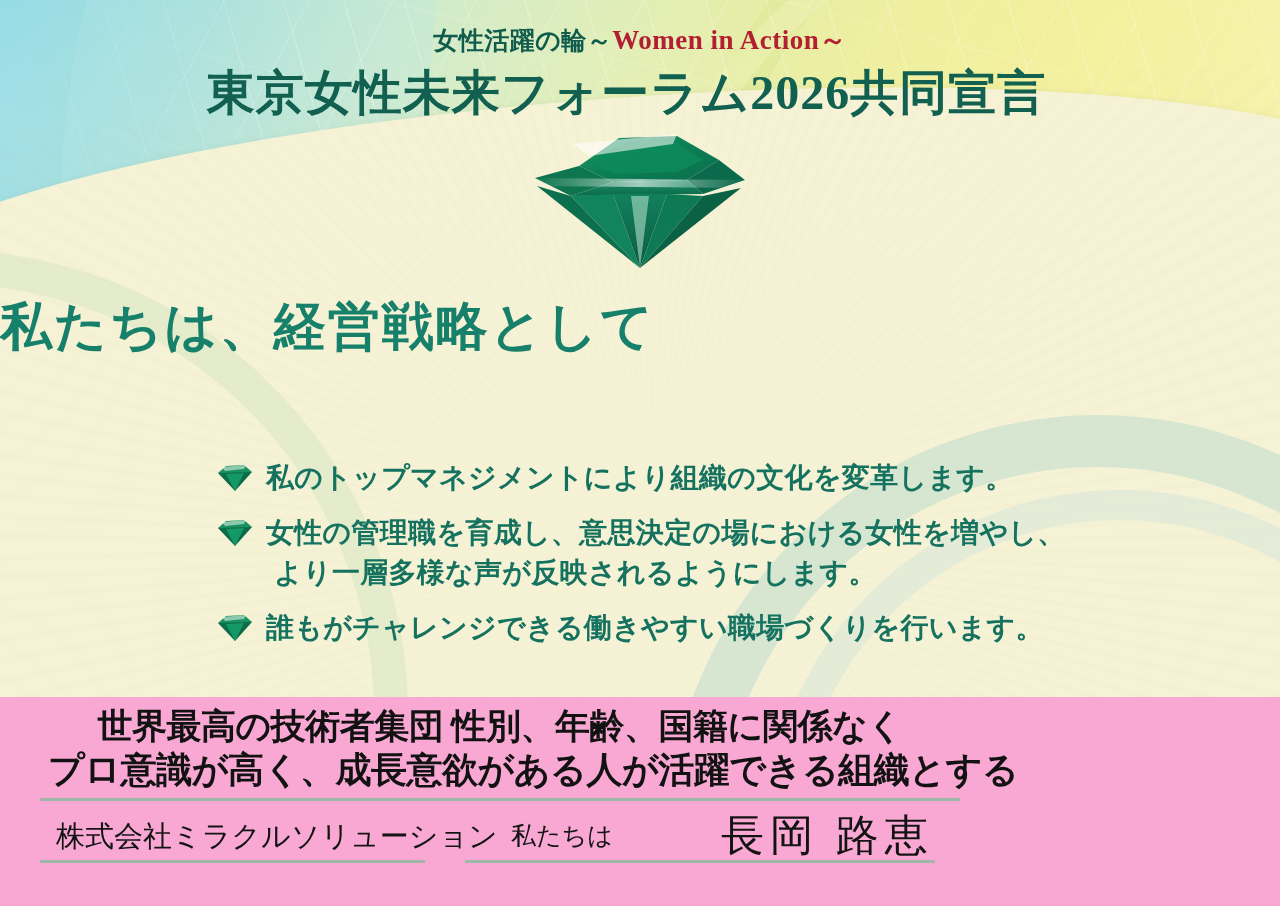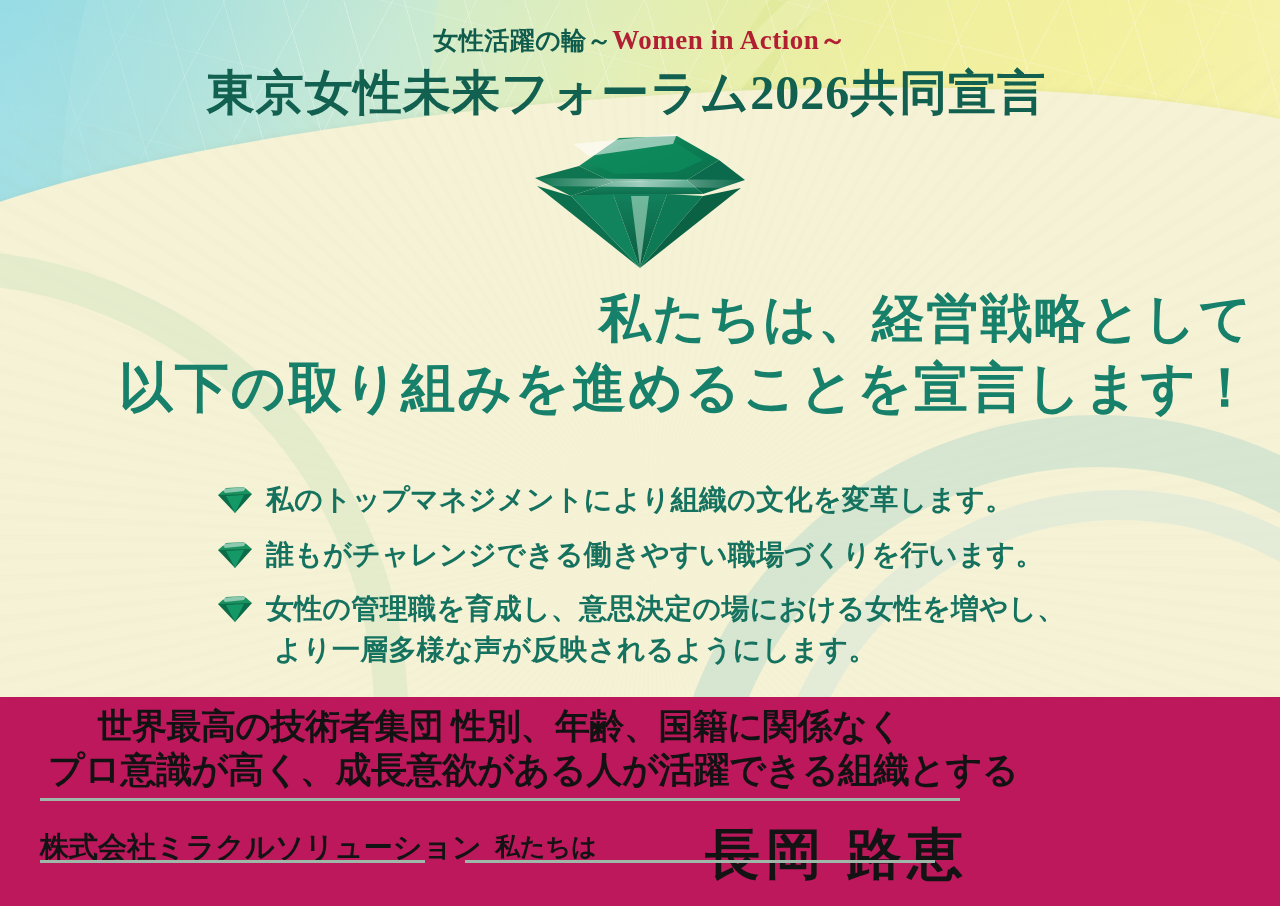--- a/index.html
+++ b/index.html
@@ -69,55 +69,55 @@
   .main-title{
     position:absolute;top:61px;left:0;width:1253px;text-align:center;
     font-family:"Liberation Serif","DejaVu Serif",serif;
     font-size:48px;font-weight:bold;color:#12604f;letter-spacing:1px;white-space:nowrap;
   }
 
   
   .gem-wrap{position:absolute;left:527px;top:122px;width:226px;height:152px;}
   
   .declaration{
-    position:absolute;top:284px;left:0;width:1254px;text-align:right;
+    position:absolute;top:292px;left:0;width:1254px;text-align:left;
     font-family:"Liberation Serif","DejaVu Serif",serif;
     color:#17806a;font-weight:bold;line-height:1.33;letter-spacing:2px;
   }
   .decl-l1{font-size:52px;}
   .decl-l2{font-size:54px;}
 
   
-  .pledges{position:absolute;left:214px;top:480px;width:880px;}
+  .pledges{position:absolute;left:214px;top:458px;width:880px;}
   .pledge{display:flex;align-items:flex-start;margin-bottom:14px;}
   .pledge .bullet{flex:0 0 auto;width:42px;height:30px;margin-right:10px;margin-top:5px;}
   .pledge .ptext{
     font-family:"Liberation Serif","DejaVu Serif",serif;
     font-size:28px;font-weight:bold;color:#15725f;line-height:1.45;letter-spacing:.3px;
   }
   .pledge .ptext .l2{display:block;padding-left:8px;}
 
   
-  .footer{position:absolute;left:0;top:697px;width:1280px;height:209px;background:#be185d;}
+  .footer{position:absolute;left:0;top:697px;width:1280px;height:209px;background:#f9a8d4;}
   .slogan{
     position:absolute;left:40px;top:9px;width:920px;text-align:center;
     font-family:"Liberation Serif","DejaVu Serif",serif;
     color:#121212;font-weight:bold;line-height:1.22;letter-spacing:-.5px;white-space:nowrap;
   }
   .slogan .s1{font-size:35px;}
   .slogan .s2{font-size:36px;margin-left:8px;}
   .rule{position:absolute;height:3px;background:#9fb7a9;}
   .rule-top{left:40px;top:101px;width:920px;}
   .rule-sig-a{left:40px;top:163px;width:385px;}
   .rule-sig-b{left:465px;top:163px;width:470px;}
-  .sig-row{position:absolute;left:40px;top:112px;width:920px;height:50px;
-    font-family:"Liberation Serif","DejaVu Serif",serif;color:#131313;font-weight:bold;white-space:nowrap;margin-top:11px;}
+  .sig-row{position:absolute;left:56px;top:112px;width:920px;height:50px;
+    font-family:"Liberation Serif","DejaVu Serif",serif;color:#131313;font-weight:normal;white-space:nowrap;}
   .sig-company{position:absolute;left:0;top:8px;font-size:29px;letter-spacing:0px;}
   .sig-role{position:absolute;left:455px;top:10px;font-size:25px;}
-  .sig-name{position:absolute;left:665px;top:-2px;font-size:55px;letter-spacing:6px;}
+  .sig-name{position:absolute;left:665px;top:-2px;font-size:43px;letter-spacing:6px;}
 </style>
 </head>
 <body>
 
 <div id="poster">
 
   <div class="bg-clip">
     <div class="bg-stage">
       <div class="bg-base"></div>
       <div class="arc arc-a"></div>
@@ -180,21 +180,20 @@
       <polygon points="140,72 113,146 176,74" fill="#0e7a55"></polygon>
       <polygon points="176,74 113,146 214,66" fill="#0a6144"></polygon>
 
       <polygon points="104,74 122,74 113,146" fill="#bfe8d4" opacity=".55"></polygon>
       <polygon points="46,22 150,12 146,22 62,34" fill="#ffffff" opacity=".55"></polygon>
     </svg>
   </div>
 
   <div class="declaration">
     <div class="decl-l1">私たちは、経営戦略として</div>
-    <div class="decl-l2">以下の取り組みを進めることを宣言します！</div>
   </div>
 
   <div class="pledges">
 
     <div class="pledge">
       <span class="bullet">
         <svg viewBox="0 0 42 30" width="42" height="30" aria-hidden="true">
           <polygon points="4,10 12,3 30,2 38,9 21,14" fill="#19925f"></polygon>
           <polygon points="4,10 38,9 21,28" fill="#0c6b48"></polygon>
           <polygon points="12,11 30,10 21,28" fill="#16a06c" opacity=".85"></polygon>
@@ -209,36 +208,36 @@
     <div class="pledge">
       <span class="bullet">
         <svg viewBox="0 0 42 30" width="42" height="30" aria-hidden="true">
           <polygon points="4,10 12,3 30,2 38,9 21,14" fill="#19925f"></polygon>
           <polygon points="4,10 38,9 21,28" fill="#0c6b48"></polygon>
           <polygon points="12,11 30,10 21,28" fill="#16a06c" opacity=".85"></polygon>
           <polygon points="8,4 32,2 30,6 11,8" fill="#ffffff" opacity=".5"></polygon>
         </svg>
       </span>
       <span class="ptext">
-        <span>誰もがチャレンジできる働きやすい職場づくりを行います。</span>
+        <span>女性の管理職を育成し、意思決定の場における女性を増やし、</span>
+        <span class="l2">より一層多様な声が反映されるようにします。</span>
       </span>
     </div>
 
     <div class="pledge">
       <span class="bullet">
         <svg viewBox="0 0 42 30" width="42" height="30" aria-hidden="true">
           <polygon points="4,10 12,3 30,2 38,9 21,14" fill="#19925f"></polygon>
           <polygon points="4,10 38,9 21,28" fill="#0c6b48"></polygon>
           <polygon points="12,11 30,10 21,28" fill="#16a06c" opacity=".85"></polygon>
           <polygon points="8,4 32,2 30,6 11,8" fill="#ffffff" opacity=".5"></polygon>
         </svg>
       </span>
       <span class="ptext">
-        <span>女性の管理職を育成し、意思決定の場における女性を増やし、</span>
-        <span class="l2">より一層多様な声が反映されるようにします。</span>
+        <span>誰もがチャレンジできる働きやすい職場づくりを行います。</span>
       </span>
     </div>
 
   </div>
 
   <div class="footer">
 
     <div class="slogan">
       <div class="s1">世界最高の技術者集団  性別、年齢、国籍に関係なく</div>
       <div class="s2">プロ意識が高く、成長意欲がある人が活躍できる組織とする</div>

